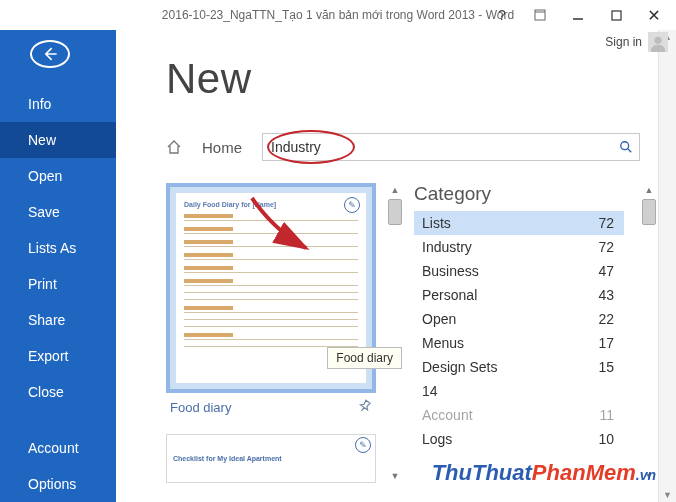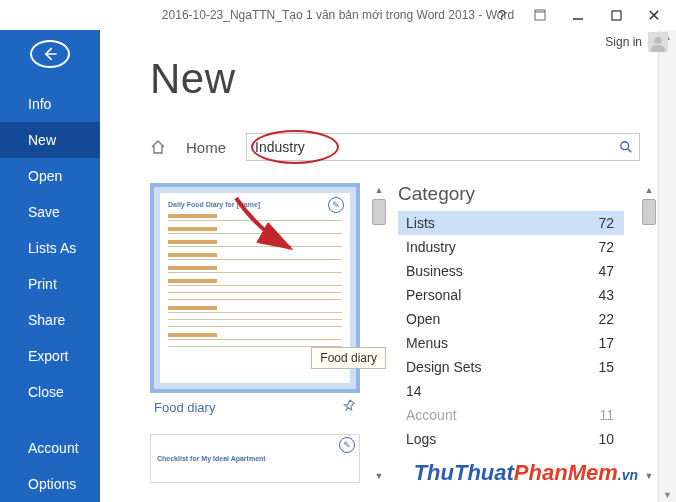--- a/index.html
+++ b/index.html
@@ -10,21 +10,21 @@
 .title-right { position: absolute; right: 0; display: flex; align-items: center; gap: 10px; padding-right: 8px; }
 .title-btn { width: 28px; height: 22px; display: flex; align-items: center; justify-content: center; color: #666; font-size: 13px; cursor: pointer; }
 .title-btn.close { color: #333; font-size: 16px; }
 .help-q { font-size: 14px; color: #444; }
 .signin-row { position: absolute; right: 8px; top: 32px; display: flex; align-items: center; gap: 6px; font-size: 12px; color: #444; z-index: 5; }
 .avatar { width: 20px; height: 20px; background: #ddd; display:flex; align-items:flex-end; justify-content:center; overflow:hidden; }
 .avatar svg { width: 18px; height: 18px; }
 
 .app { display: flex; height: calc(502px - 30px); }
 
-.sidebar { width: 100px; background: #1f66c1; color: #fff; display: flex; flex-direction: column; position: relative; }
+.sidebar { width: 116px; background: #1f66c1; color: #fff; display: flex; flex-direction: column; position: relative; }
 .back-circle { width: 40px; height: 40px; border: 2px solid #fff; border-radius: 50%; margin: 10px 0 18px 30px; display: flex; align-items: center; justify-content: center; cursor: pointer; }
 .back-circle svg { width: 20px; height: 20px; }
 .side-item { padding: 10px 0 10px 28px; font-size: 14px; color: #fff; cursor: pointer; }
 .side-item.selected { background: #134a95; }
 .side-bottom { margin-top: auto; }
 
 .main { flex: 1; background: #fff; position: relative; display: flex; flex-direction: column; padding-left: 50px; }
 .heading { font-size: 42px; font-weight: 300; color: #444; margin-top: 25px; letter-spacing: 0.5px; }
 .breadcrumb-row { display: flex; align-items: center; margin-top: 30px; gap: 20px; }
 .home-icon { color: #666; display: flex; align-items: center; }
@@ -62,21 +62,21 @@
 .cat-item { display: flex; justify-content: space-between; padding: 4px 10px 4px 8px; cursor: pointer; }
 .cat-item.selected { background: #cbe0f6; }
 .cat-item .ct { color: #333; }
 .cat-item.cut .nm, .cat-item.cut .ct { opacity: 0.45; }
 
 .outer-scroll { width: 18px; border-left: 1px solid #e3e3e3; background: #f4f4f4; display: flex; flex-direction: column; align-items: center; }
 .outer-scroll .scroll-arrow { font-size: 9px; color: #888; }
 
 .arrow-annot { position: absolute; left: 128px; top: 160px; pointer-events: none; z-index: 8; }
 
-.watermark { position: absolute; right: 20px; bottom: 16px; font-size: 22px; font-weight: bold; font-style: italic; color: #2a5db0; z-index: 50; pointer-events: none; display:flex; align-items:baseline; }
+.watermark { position: absolute; right: 2px; bottom: 16px; font-size: 22px; font-weight: bold; font-style: italic; color: #2a5db0; z-index: 50; pointer-events: none; display:flex; align-items:baseline; }
 .watermark .accent { color: #e53c28; }
 .watermark .ext { font-size: 14px; }
 </style>
 </head>
 <body>
 
 <div class="titlebar">
   <div class="title-text">2016-10-23_NgaTTN_Tạo 1 văn bản mới trong Word 2013 - Word</div>
   <div class="title-right">
     <div class="title-btn help-q">?</div>

